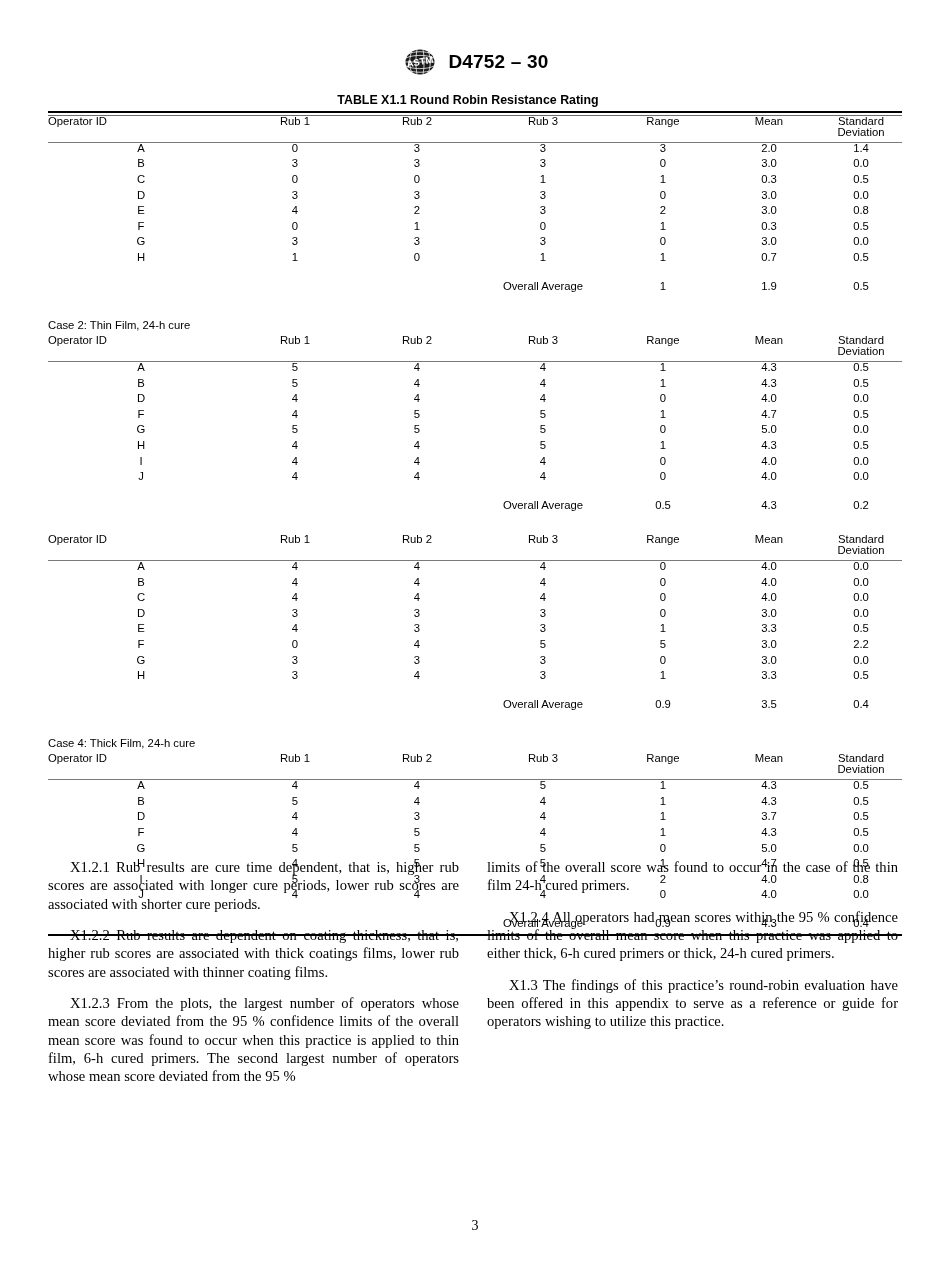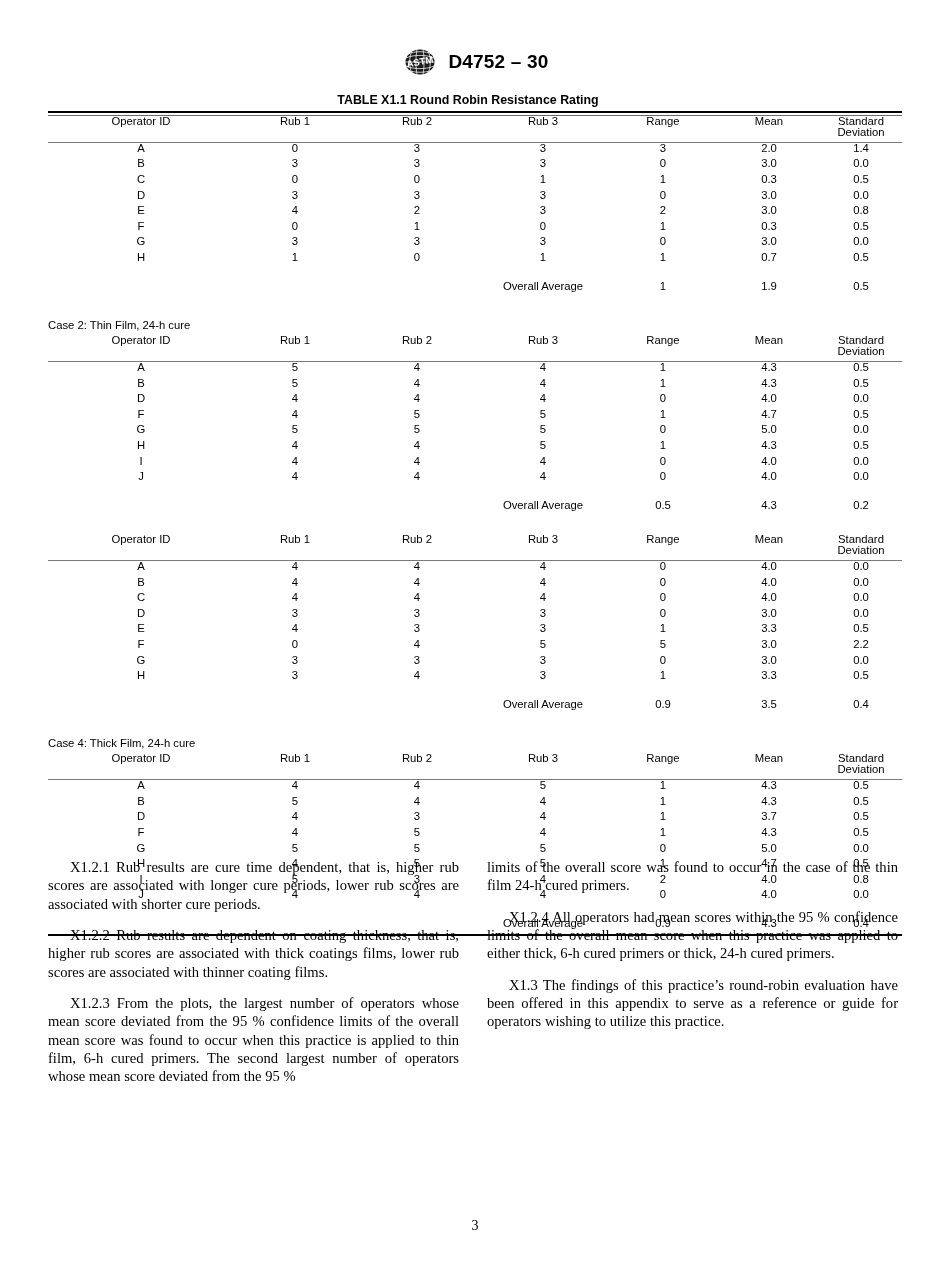--- a/index.html
+++ b/index.html
@@ -103,21 +103,21 @@
   col.c-sd   { width: 82px;  }
 
   tr.case-label td {
     text-align: left;
     padding-top: 5.5px;
     padding-bottom: 3.5px;
   }
   tr.col-head td {
     padding-bottom: 3.6px;
   }
-  tr.col-head td.h-op { text-align: center; }
+  tr.col-head td.h-op { text-align: left; }
   tr.col-head td.h-ctr { text-align: center; }
 
   tr.head-rule td {
     border-bottom: 0.8px solid #7a7a7a;
     height: 0;
     line-height: 0;
     font-size: 0;
   }
 
   tr.data td {

